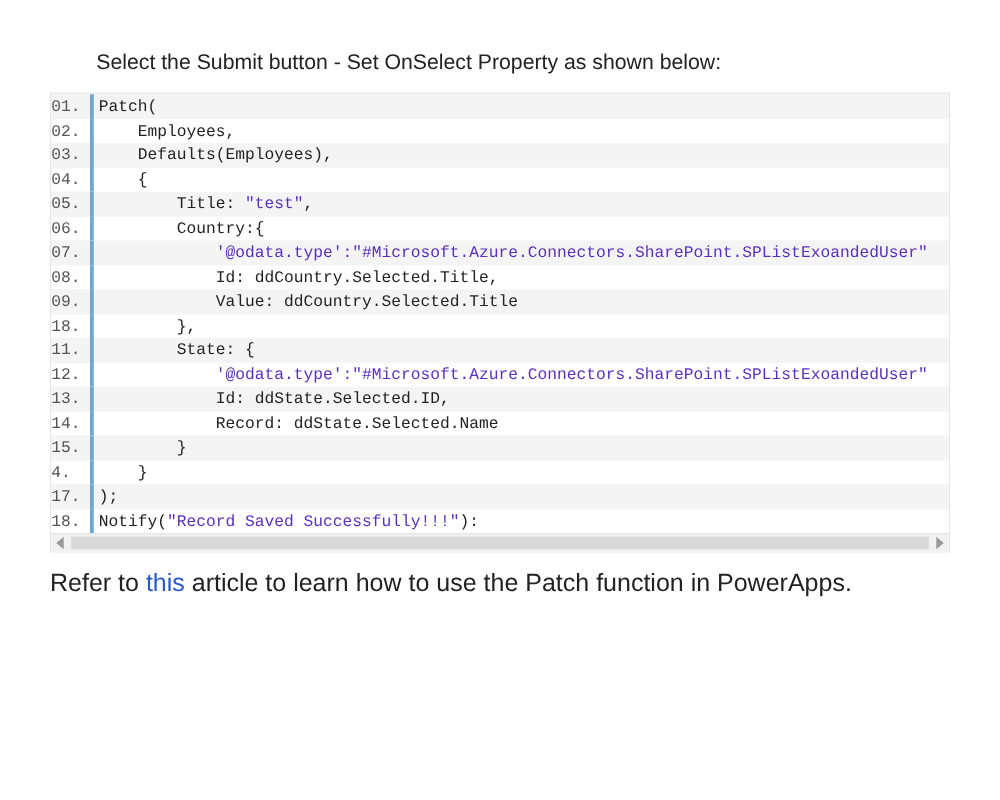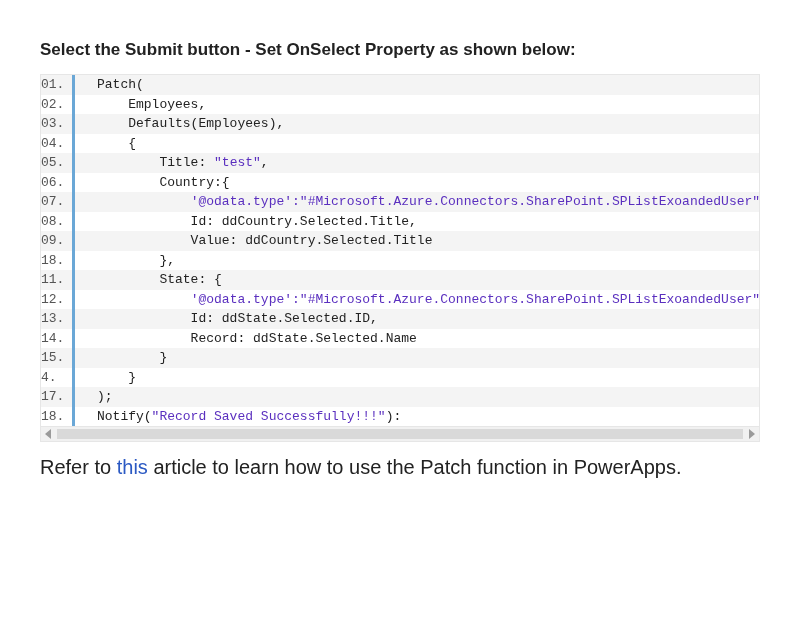--- a/index.html
+++ b/index.html
@@ -7,21 +7,22 @@
     padding: 40px;
     font-family: "Segoe UI", Arial, sans-serif;
     color: #222;
     background: #fff;
     width: 800px;
     box-sizing: border-box;
   }
   .intro {
     font-size: 17px;
     margin-bottom: 14px;
-    font-weight: 700;
+    font-weight: 400;
+    margin-left: 37px;
   }
   .code-block {
     border: 1px solid #e6e6e6;
     font-family: Consolas, "Courier New", monospace;
     font-size: 13px;
     line-height: 1.5;
     overflow-x: auto;
     background: #fff;
   }
   .code-inner {
@@ -40,21 +41,21 @@
     text-align: right;
     padding-right: 16px;
     color: #555;
     border-right: 3px solid #6aa7d6;
     flex: none;
     box-sizing: border-box;
     user-select: none;
     background: inherit;
   }
   .code {
-    padding-left: 22px;
+    padding-left: 4px;
     flex: 1 1 auto;
   }
   .str { color: #5a2fbf; }
   .footer {
     margin-top: 14px;
     font-size: 20px;
     font-weight: 400;
   }
   .link { color: #2b59c3; }
   

